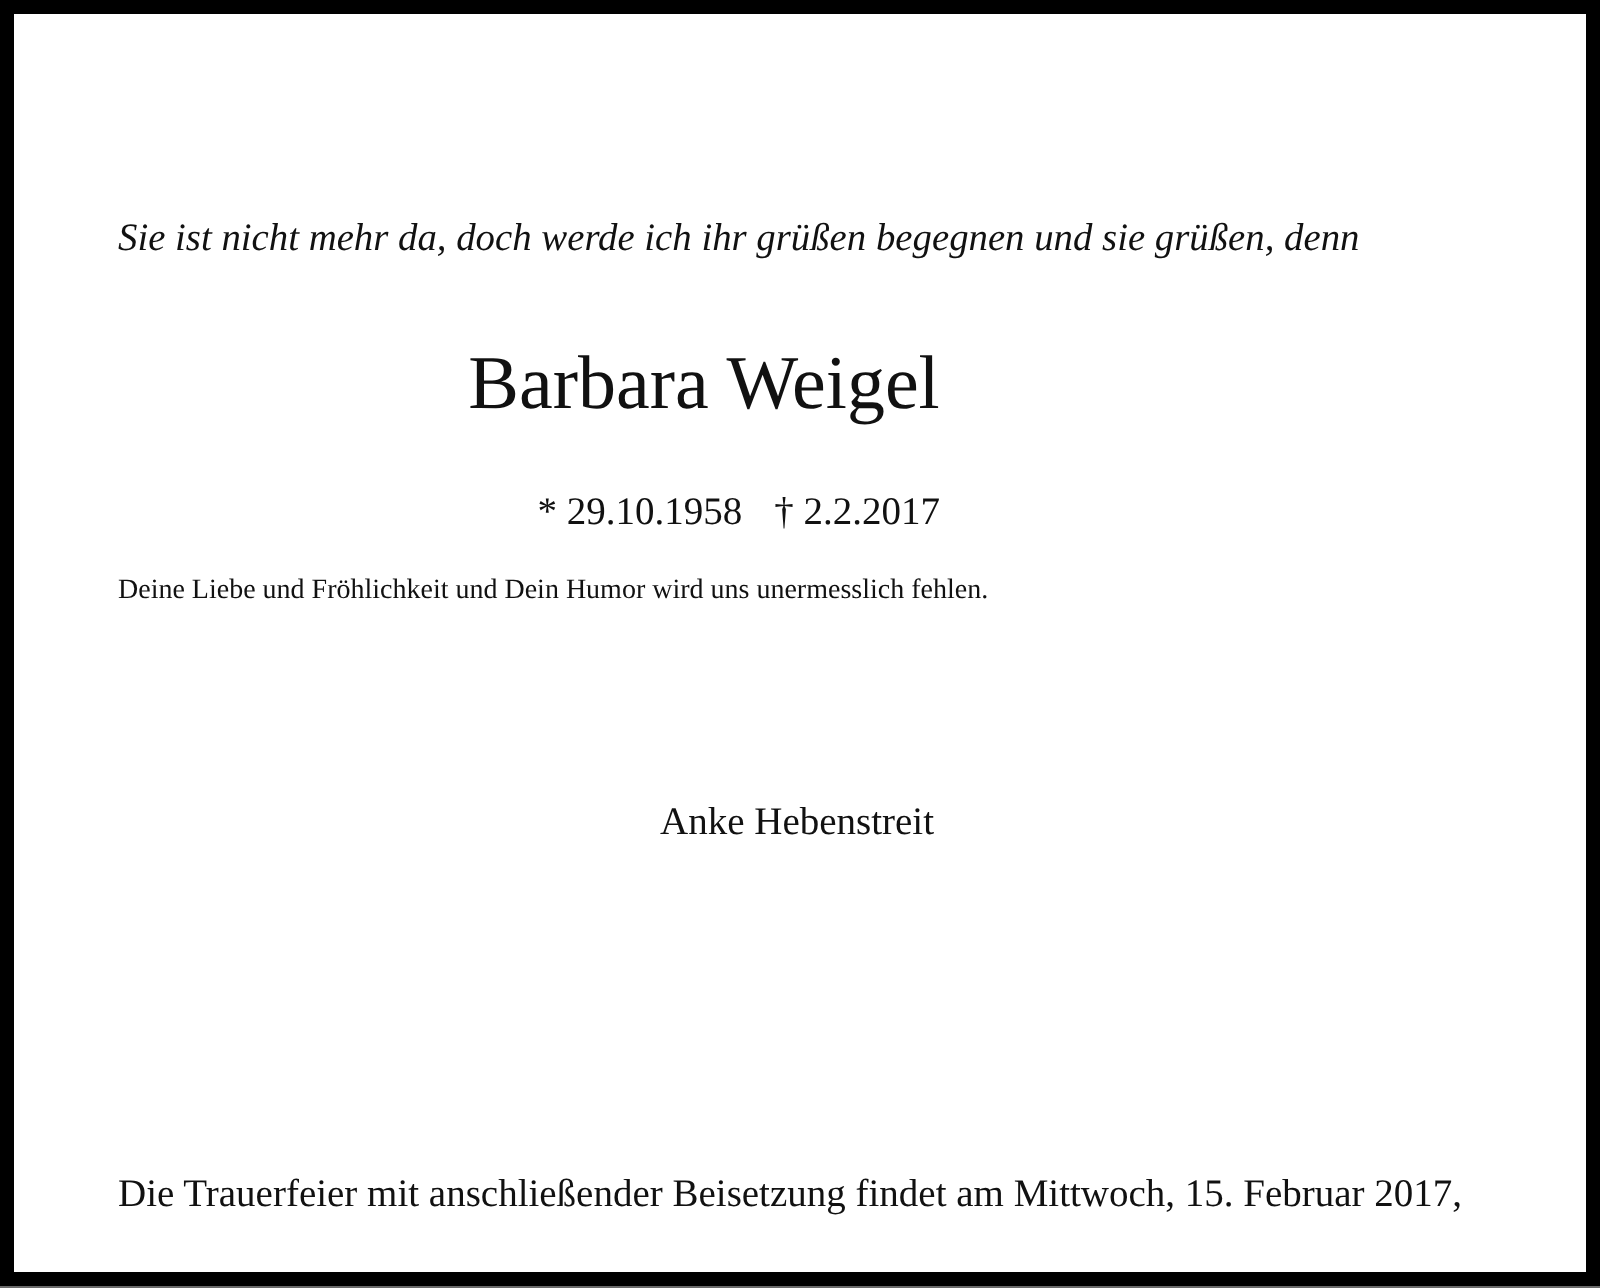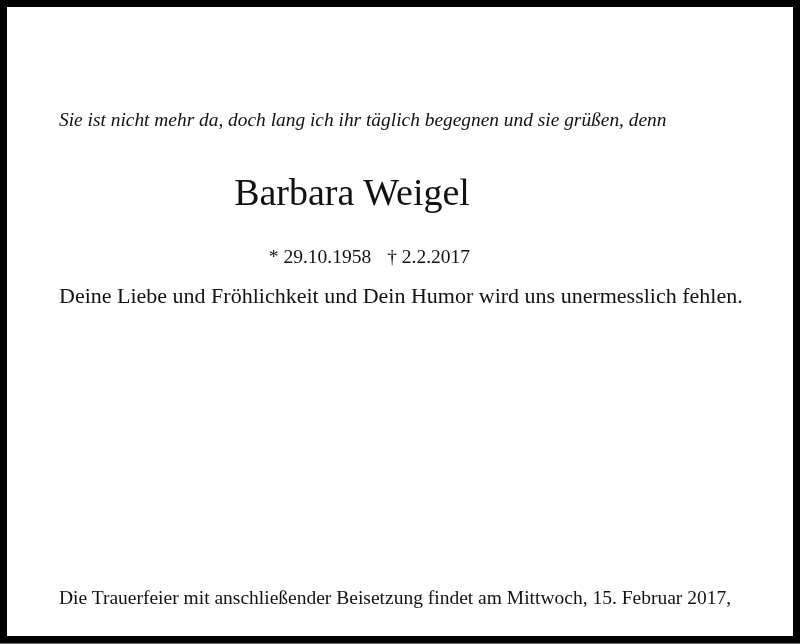--- a/index.html
+++ b/index.html
@@ -61,21 +61,21 @@
       width: 729px;
       text-align: center;
       top: 221px;
       font-size: 19.5px;
       line-height: 24px;
     }
     .dates .sep { display: inline-block; width: 16px; }
     .message {
       left: 59px;
       top: 284px;
-      font-size: 22px;
+      font-size: 14px;
       line-height: 24px;
     }
     .signatures {
       left: 330px;
       top: 352px;
       font-size: 19.5px;
       line-height: 24px;
     }
     .signatures .line { display: block; }
     .funeral {
@@ -87,32 +87,33 @@
     .funeral .line { display: block; }
   </style>
 </head>
 <body>
 
 <div class="frame">
 </div>
 <div class="bottom-line"></div>
 
 <div class="block quote">
-  <span class="line">Sie ist nicht mehr da, doch lang ich ihr täglich begegnen und sie grüßen, denn</span>
+  <span class="line">Sie ist nicht mehr da, doch werde ich ihr grüßen begegnen und sie grüßen, denn</span>
 </div>
 
 <div class="block name">Barbara Weigel</div>
 
 <div class="block dates">
   <span>* 29.10.1958</span><span class="sep"></span><span>† 2.2.2017</span>
 </div>
 
 <div class="block message">Deine Liebe und Fröhlichkeit und Dein Humor wird uns unermesslich fehlen.</div>
 
 <div class="block signatures">
+  <span class="line">Anke Hebenstreit</span>
   
   
 </div>
 
 <div class="block funeral">
   <span class="line">Die Trauerfeier mit anschließender Beisetzung findet am Mittwoch, 15. Februar 2017,</span>
   
 </div>
 
 </body></html>

